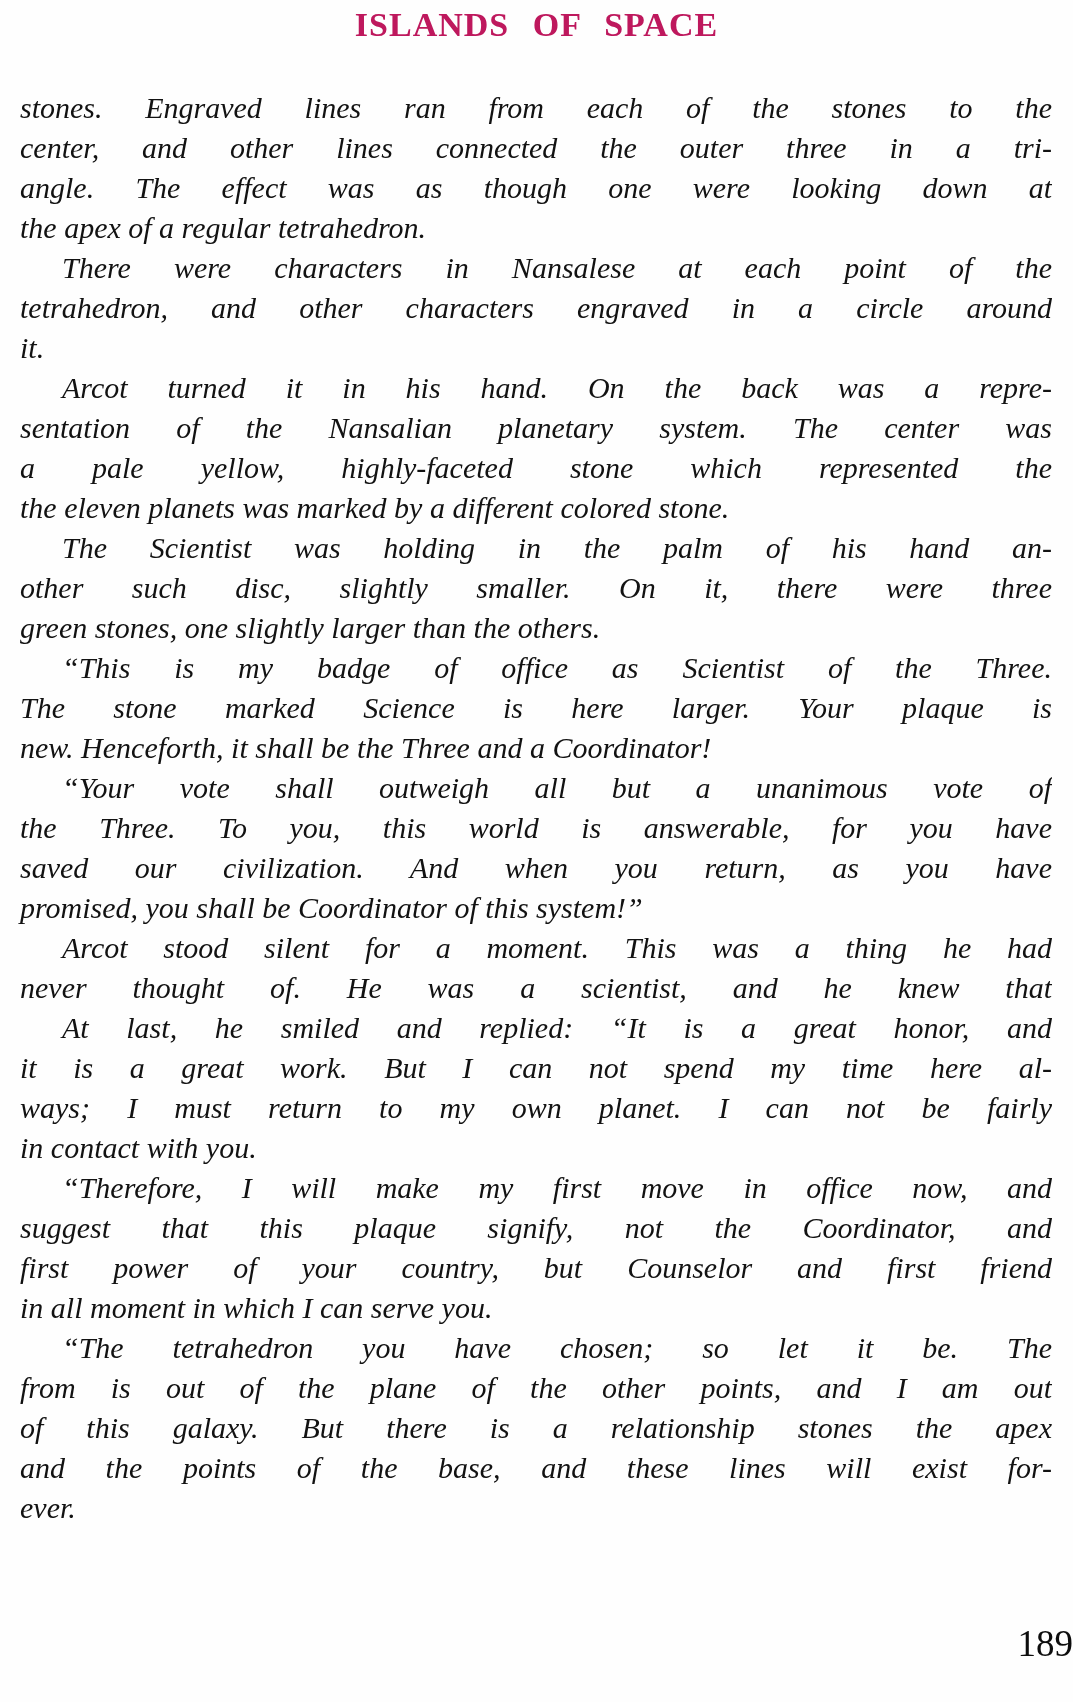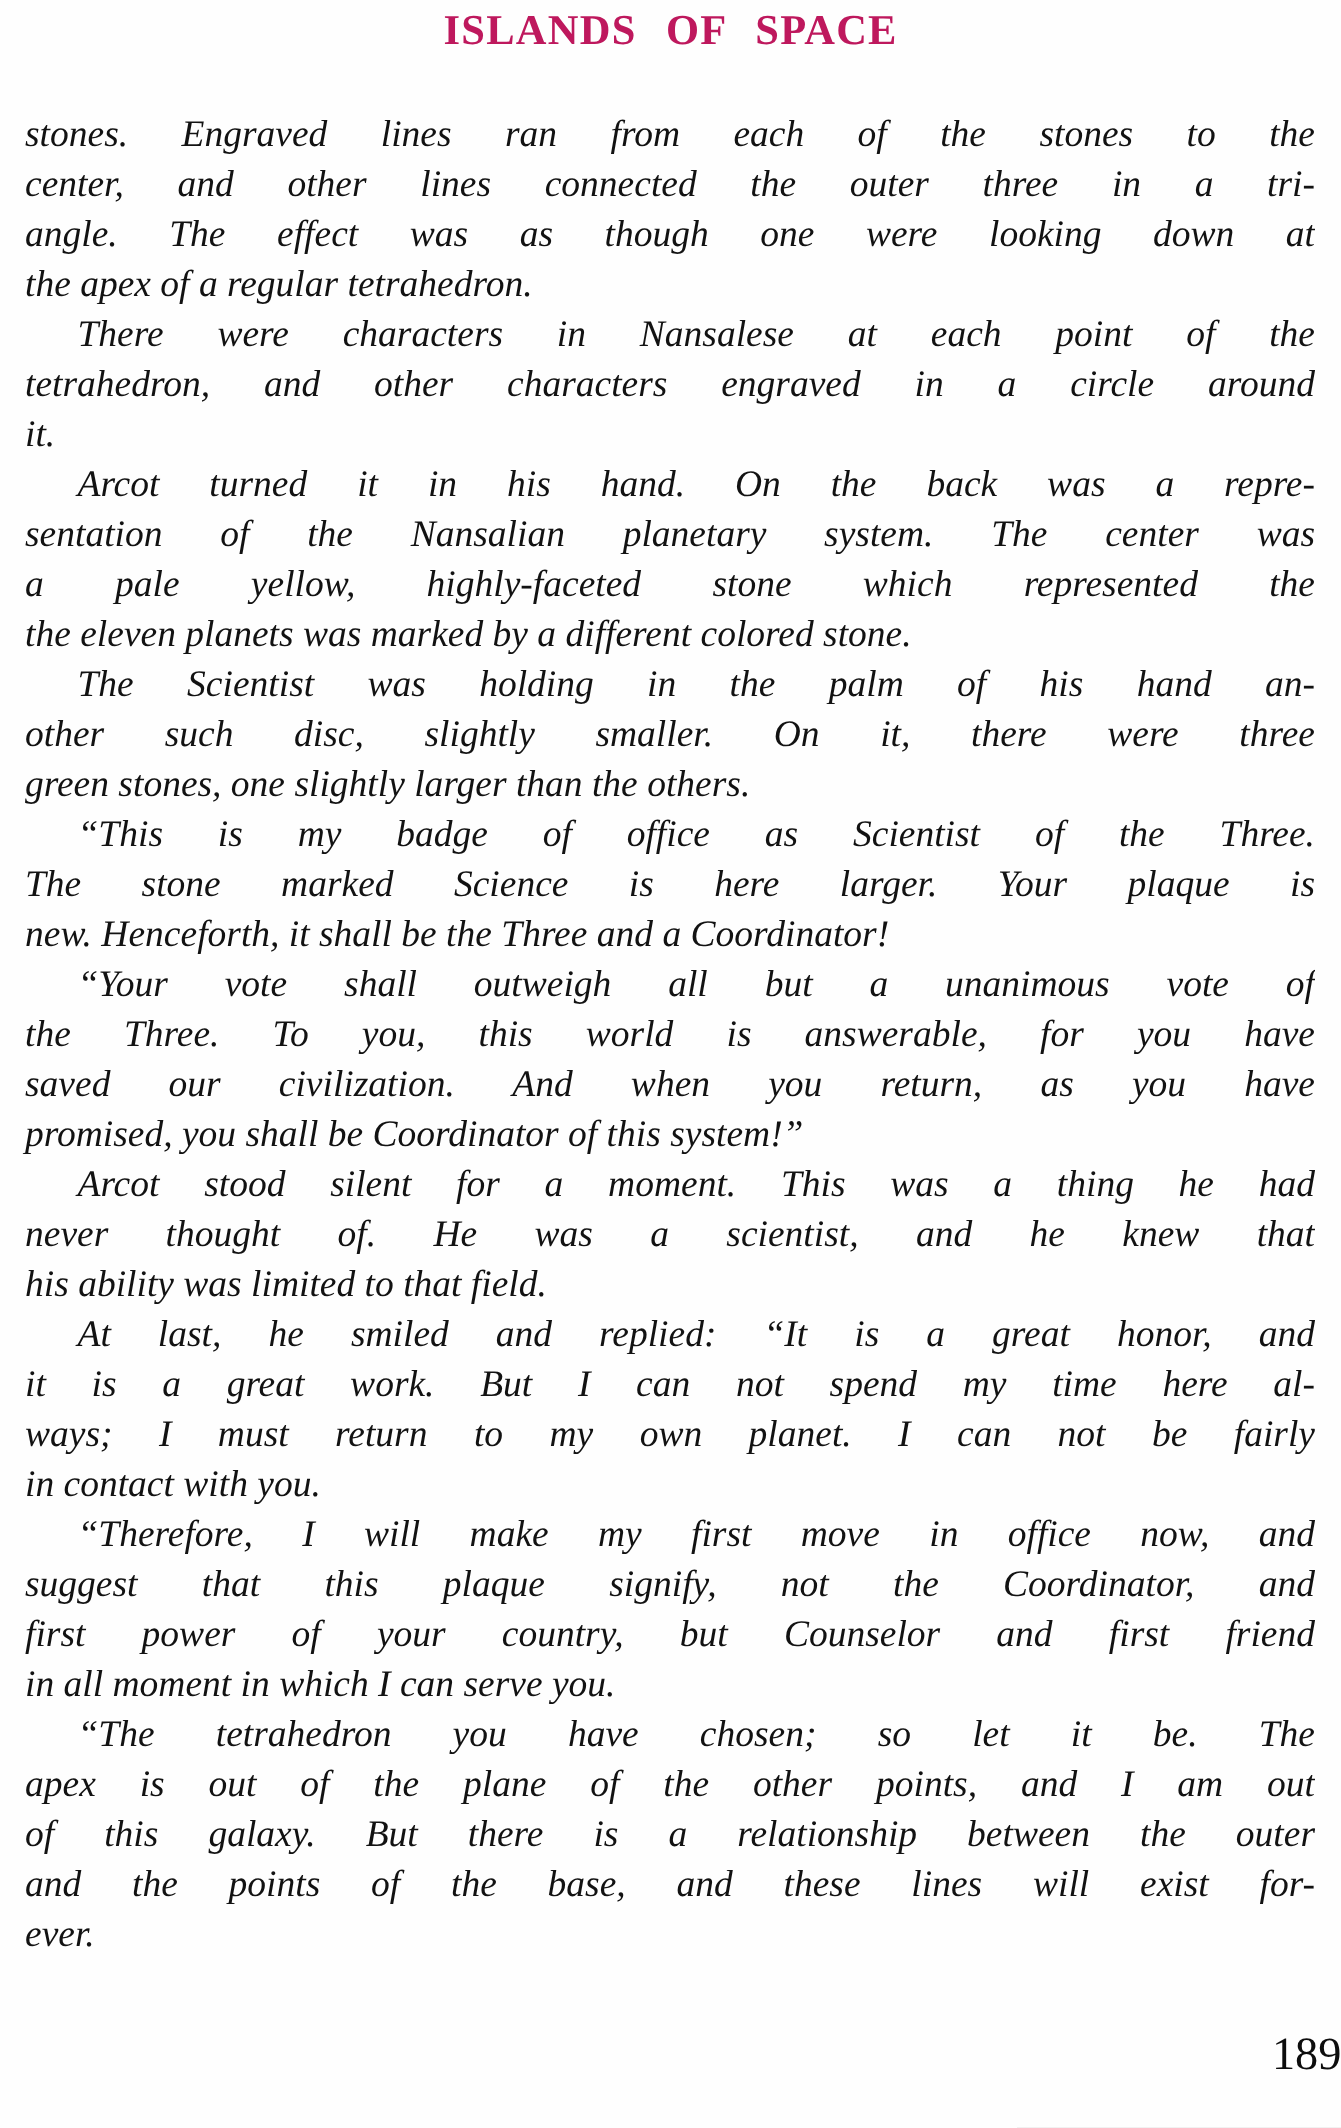--- a/index.html
+++ b/index.html
@@ -103,41 +103,40 @@
     <div>
       <div class="ln j ind">“Your vote shall outweigh all but a unanimous vote of</div>
       <div class="ln j">the Three. To you, this world is answerable, for you have</div>
       <div class="ln j">saved our civilization. And when you return, as you have</div>
       <div class="ln">promised, you shall be Coordinator of this system!”</div>
     </div>
 
     <div>
       <div class="ln j ind">Arcot stood silent for a moment. This was a thing he had</div>
       <div class="ln j">never thought of. He was a scientist, and he knew that</div>
-      <div class="ln">his ability was limited to that field.</div>
     </div>
 
     <div>
       <div class="ln j ind">At last, he smiled and replied: “It is a great honor, and</div>
       <div class="ln j">it is a great work. But I can not spend my time here al-</div>
       <div class="ln j">ways; I must return to my own planet. I can not be fairly</div>
       <div class="ln">in contact with you.</div>
     </div>
 
     <div>
       <div class="ln j ind">“Therefore, I will make my first move in office now, and</div>
       <div class="ln j">suggest that this plaque signify, not the Coordinator, and</div>
       <div class="ln j">first power of your country, but Counselor and first friend</div>
       <div class="ln">in all moment in which I can serve you.</div>
     </div>
 
     <div>
       <div class="ln j ind">“The tetrahedron you have chosen; so let it be. The</div>
-      <div class="ln j">apex is out of the plane of the other points, and I am out</div>
-      <div class="ln j">of this galaxy. But there is a relationship between the outer</div>
+      <div class="ln j">from is out of the plane of the other points, and I am out</div>
+      <div class="ln j">of this galaxy. But there is a relationship stones the apex</div>
       <div class="ln j">and the points of the base, and these lines will exist for-</div>
       <div class="ln">ever.</div>
     </div>
 
   </div>
 
   <div class="page-number">189</div>
 </div>
 
 </body></html>

